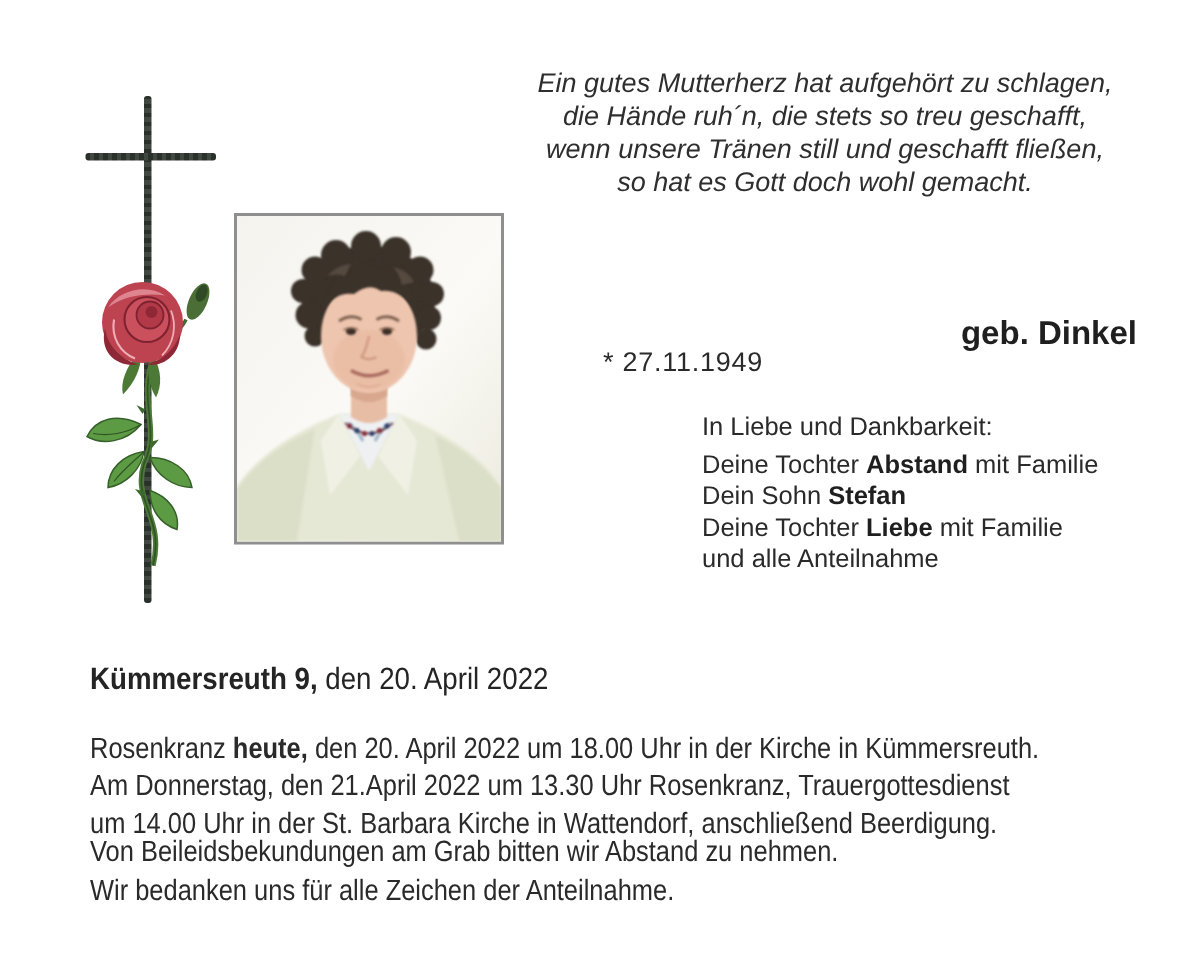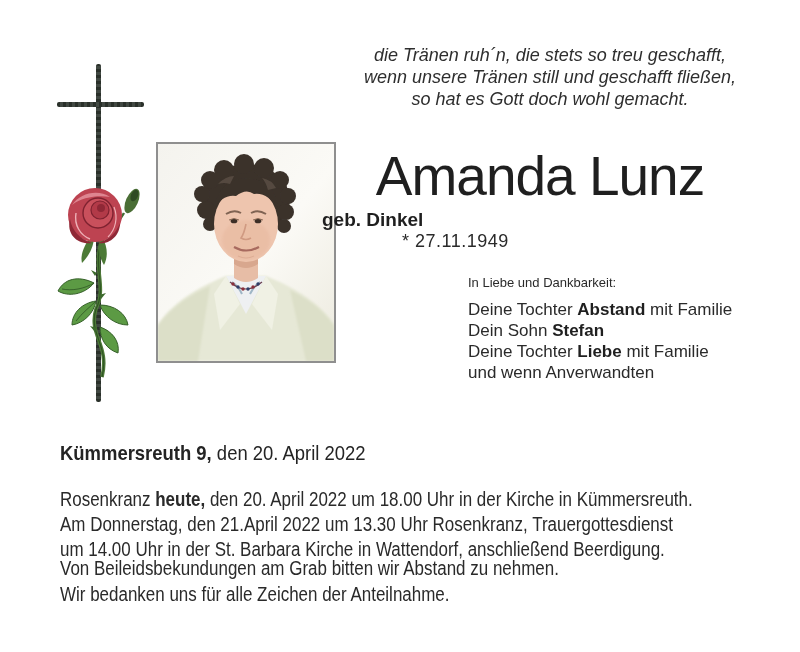--- a/index.html
+++ b/index.html
@@ -25,28 +25,28 @@
   
   .poem{
     position:absolute;left:332px;top:44px;width:436px;text-align:center;
     font-style:italic;font-size:18px;line-height:22px;color:#2e2e2e;
   }
   .name{
     position:absolute;left:322px;top:146px;width:436px;text-align:center;
     font-size:55px;line-height:60px;letter-spacing:-1px;color:#1f1f1f;font-weight:400;
   }
   .maiden{
-    position:absolute;left:322px;top:209px;width:436px;text-align:left;
-    font-size:19px;font-weight:bold;color:#1f1f1f;
+    position:absolute;left:322px;top:209px;width:436px;text-align:right;
+    font-size:22px;font-weight:bold;color:#1f1f1f;
   }
   .dates{
     position:absolute;left:402px;top:231px;width:280px;display:flex;
     justify-content:space-between;font-size:18px;letter-spacing:.5px;color:#2a2a2a;gap:37px;
   }
-  .condolence-head{position:absolute;left:468px;top:275px;font-size:13px;color:#2a2a2a;}
+  .condolence-head{position:absolute;left:468px;top:275px;font-size:17px;color:#2a2a2a;}
   .family{position:absolute;left:468px;top:299px;font-size:17px;line-height:21px;color:#2a2a2a;}
   .family b{color:#1f1f1f;}
   
   .cond{transform:scaleX(0.87);transform-origin:0 0;white-space:nowrap;}
   .dateline{
     position:absolute;left:60px;top:441px;font-size:20.5px;color:#242424;
     transform:scaleX(0.9);transform-origin:0 0;white-space:nowrap;
   }
   .funeral{
     position:absolute;left:60px;top:487px;font-size:19.5px;line-height:25px;color:#2a2a2a;
@@ -169,37 +169,37 @@
       <ellipse cx="76" cy="77" rx="3.4" ry="2.3" fill="#3c2f28"></ellipse>
       <ellipse cx="100" cy="77" rx="3.4" ry="2.3" fill="#3c2f28"></ellipse>
       <path d="M71 76 q5 -3 10 0 M95 76 q5 -3 10 0" stroke="#8a6a55" stroke-width="1" fill="none"></path>
       <path d="M88 80 Q86 90 83 94 Q88 97 93 94" stroke="#d09a82" stroke-width="1.6" fill="none"></path>
       <path d="M76 103 Q88 110 101 103" stroke="#a86a5e" stroke-width="2.2" fill="none"></path>
       <path d="M80 112 Q88 116 96 112" stroke="#d8a78e" stroke-width="1.2" fill="none" opacity="0.7"></path>
     </g>
   </svg>
 
   <div class="poem">
-    <div>die Tränen ruh´n, die stets so treu geschafft,</div>
+    <div>Ein gutes Mutterherz hat aufgehört zu schlagen,</div>
+    <div>die Hände ruh´n, die stets so treu geschafft,</div>
     <div>wenn unsere Tränen still und geschafft fließen,</div>
     <div>so hat es Gott doch wohl gemacht.</div>
   </div>
 
-  <div class="name">Amanda Lunz</div>
   <div class="maiden">geb. Dinkel</div>
   <div class="dates">
     <span>* 27.11.1949</span>
   </div>
 
   <div class="condolence-head">In Liebe und Dankbarkeit:</div>
   <div class="family">
     <div><span>Deine Tochter </span><b>Abstand</b><span> mit Familie</span></div>
     <div><span>Dein Sohn </span><b>Stefan</b><span></span></div>
     <div><span>Deine Tochter </span><b>Liebe</b><span> mit Familie</span></div>
-    <div><span>und wenn Anverwandten</span><b></b><span></span></div>
+    <div><span>und alle Anteilnahme</span><b></b><span></span></div>
   </div>
 
   <div class="dateline">
     <b>Kümmersreuth 9,</b><span> den 20. April 2022</span>
   </div>
 
   <div class="funeral cond">
     <div><span>Rosenkranz </span><b>heute,</b><span> den 20. April 2022 um 18.00 Uhr in der Kirche in Kümmersreuth.</span></div>
     <div>Am Donnerstag, den 21.April 2022 um 13.30 Uhr Rosenkranz, Trauergottesdienst</div>
     <div>um 14.00 Uhr in der St. Barbara Kirche in Wattendorf, anschließend Beerdigung.</div>

